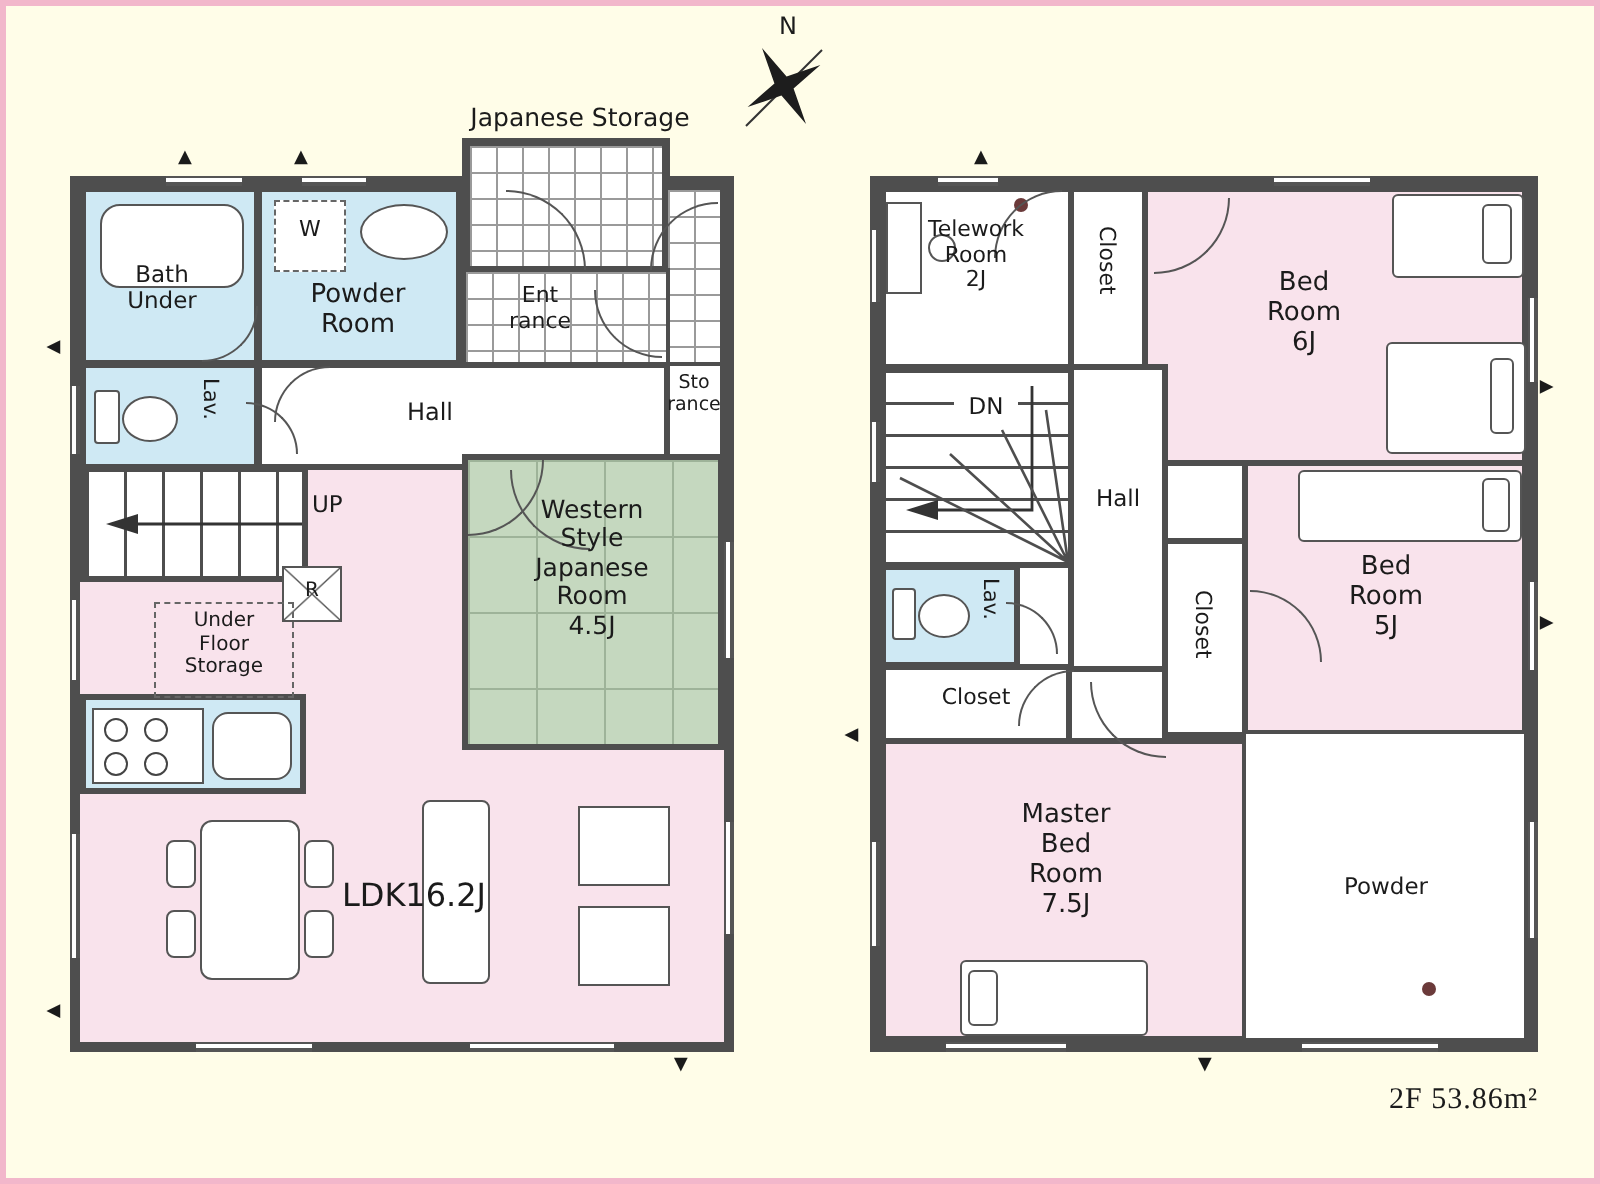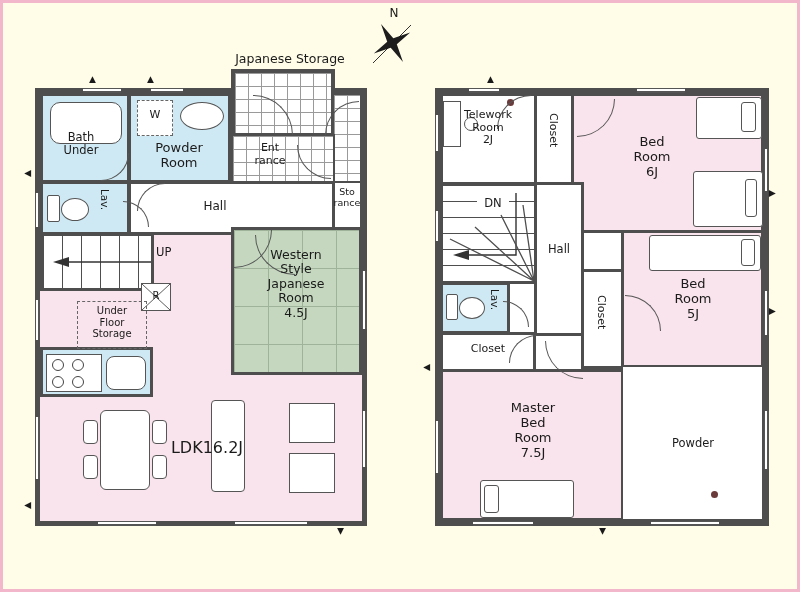--- a/index.html
+++ b/index.html
@@ -210,20 +210,21 @@
   <div class="winV" style="left:761px;top:146px;height:42px"></div>
   <div class="winV" style="left:761px;top:288px;height:44px"></div>
   <div class="winV" style="left:761px;top:408px;height:58px"></div>
 
   <div class="tri" style="left:484px;top:72px">▲</div>
   <div class="tri" style="left:766px;top:186px;transform:rotate(90deg)">▲</div>
   <div class="tri" style="left:766px;top:304px;transform:rotate(90deg)">▲</div>
   <div class="tri" style="left:420px;top:360px;transform:rotate(-90deg)">▲</div>
   <div class="tri" style="left:596px;top:524px;transform:rotate(180deg)">▲</div>
 
+  <div class="lbl serif" style="left:620px;top:539px;width:146px;font-size:15px;text-align:right;white-space:nowrap;letter-spacing:.5px">2F 53.86m²</div>
 
   <svg class="abs" style="left:0;top:0;pointer-events:none" width="800" height="592" viewBox="0 0 800 592">
 
     <path d="M148 259 H64" stroke="#333" stroke-width="1.4" fill="none"></path>
     <polygon points="66,254 50,259 66,264" fill="#333"></polygon>
 
     <path d="M513 190 V252 H464" stroke="#333" stroke-width="1.4" fill="none"></path>
     <polygon points="466,247 466,257 450,252" fill="#333"></polygon>
 
     <path d="M531 278 L447 236 M531 278 L472 224 M531 278 L498 212 M531 278 L520 202" stroke="#4e4e4e" stroke-width="1.3" fill="none"></path>

